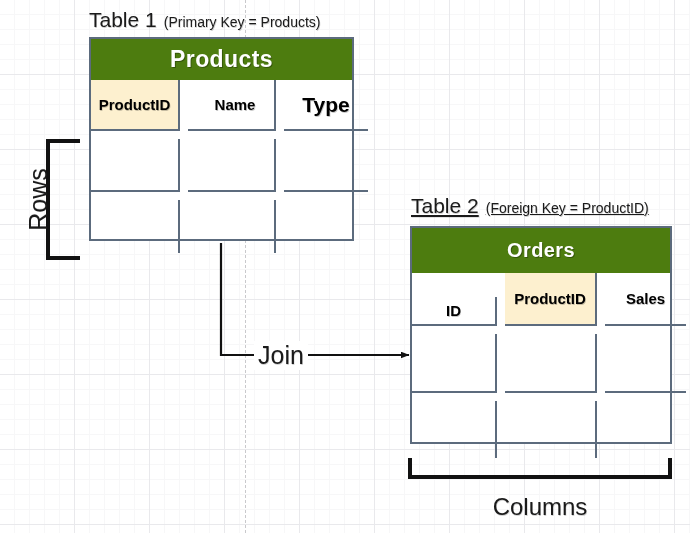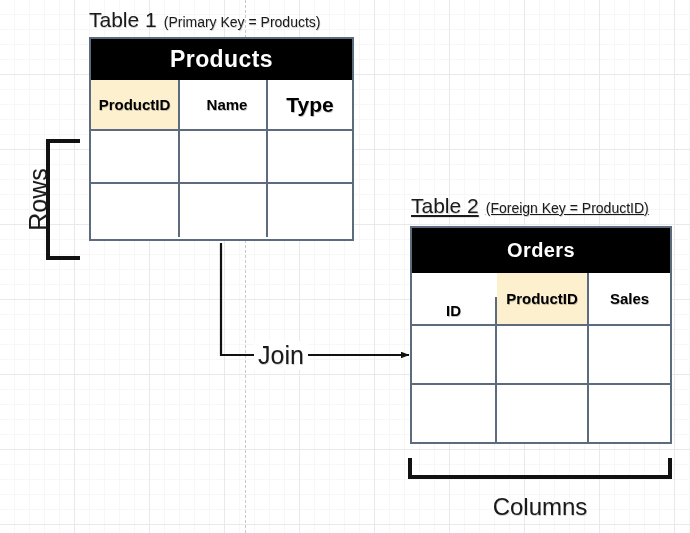--- a/index.html
+++ b/index.html
@@ -43,32 +43,33 @@
 
   
   .db-table {
     position: absolute;
     box-sizing: border-box;
     border: 2px solid #5c6b7d;
     background: #ffffff;
   }
   .tbl-title {
     box-sizing: border-box;
-    background: #000000;
+    background: #4d7c0f;
     color: #ffffff;
     font-weight: bold;
     text-align: center;
     letter-spacing: 0.4px;
     text-shadow: 1px 1px 0 rgba(0,0,0,0.30);
     display: flex;
     align-items: center;
     justify-content: center;
   }
   .tbl-grid {
     display: grid;
+    gap: 8px;
   }
   .cell {
     box-sizing: border-box;
     border-right: 2px solid #5c6b7d;
     border-bottom: 2px solid #5c6b7d;
     display: flex;
     align-items: center;
     justify-content: center;
     background: transparent;
   }

